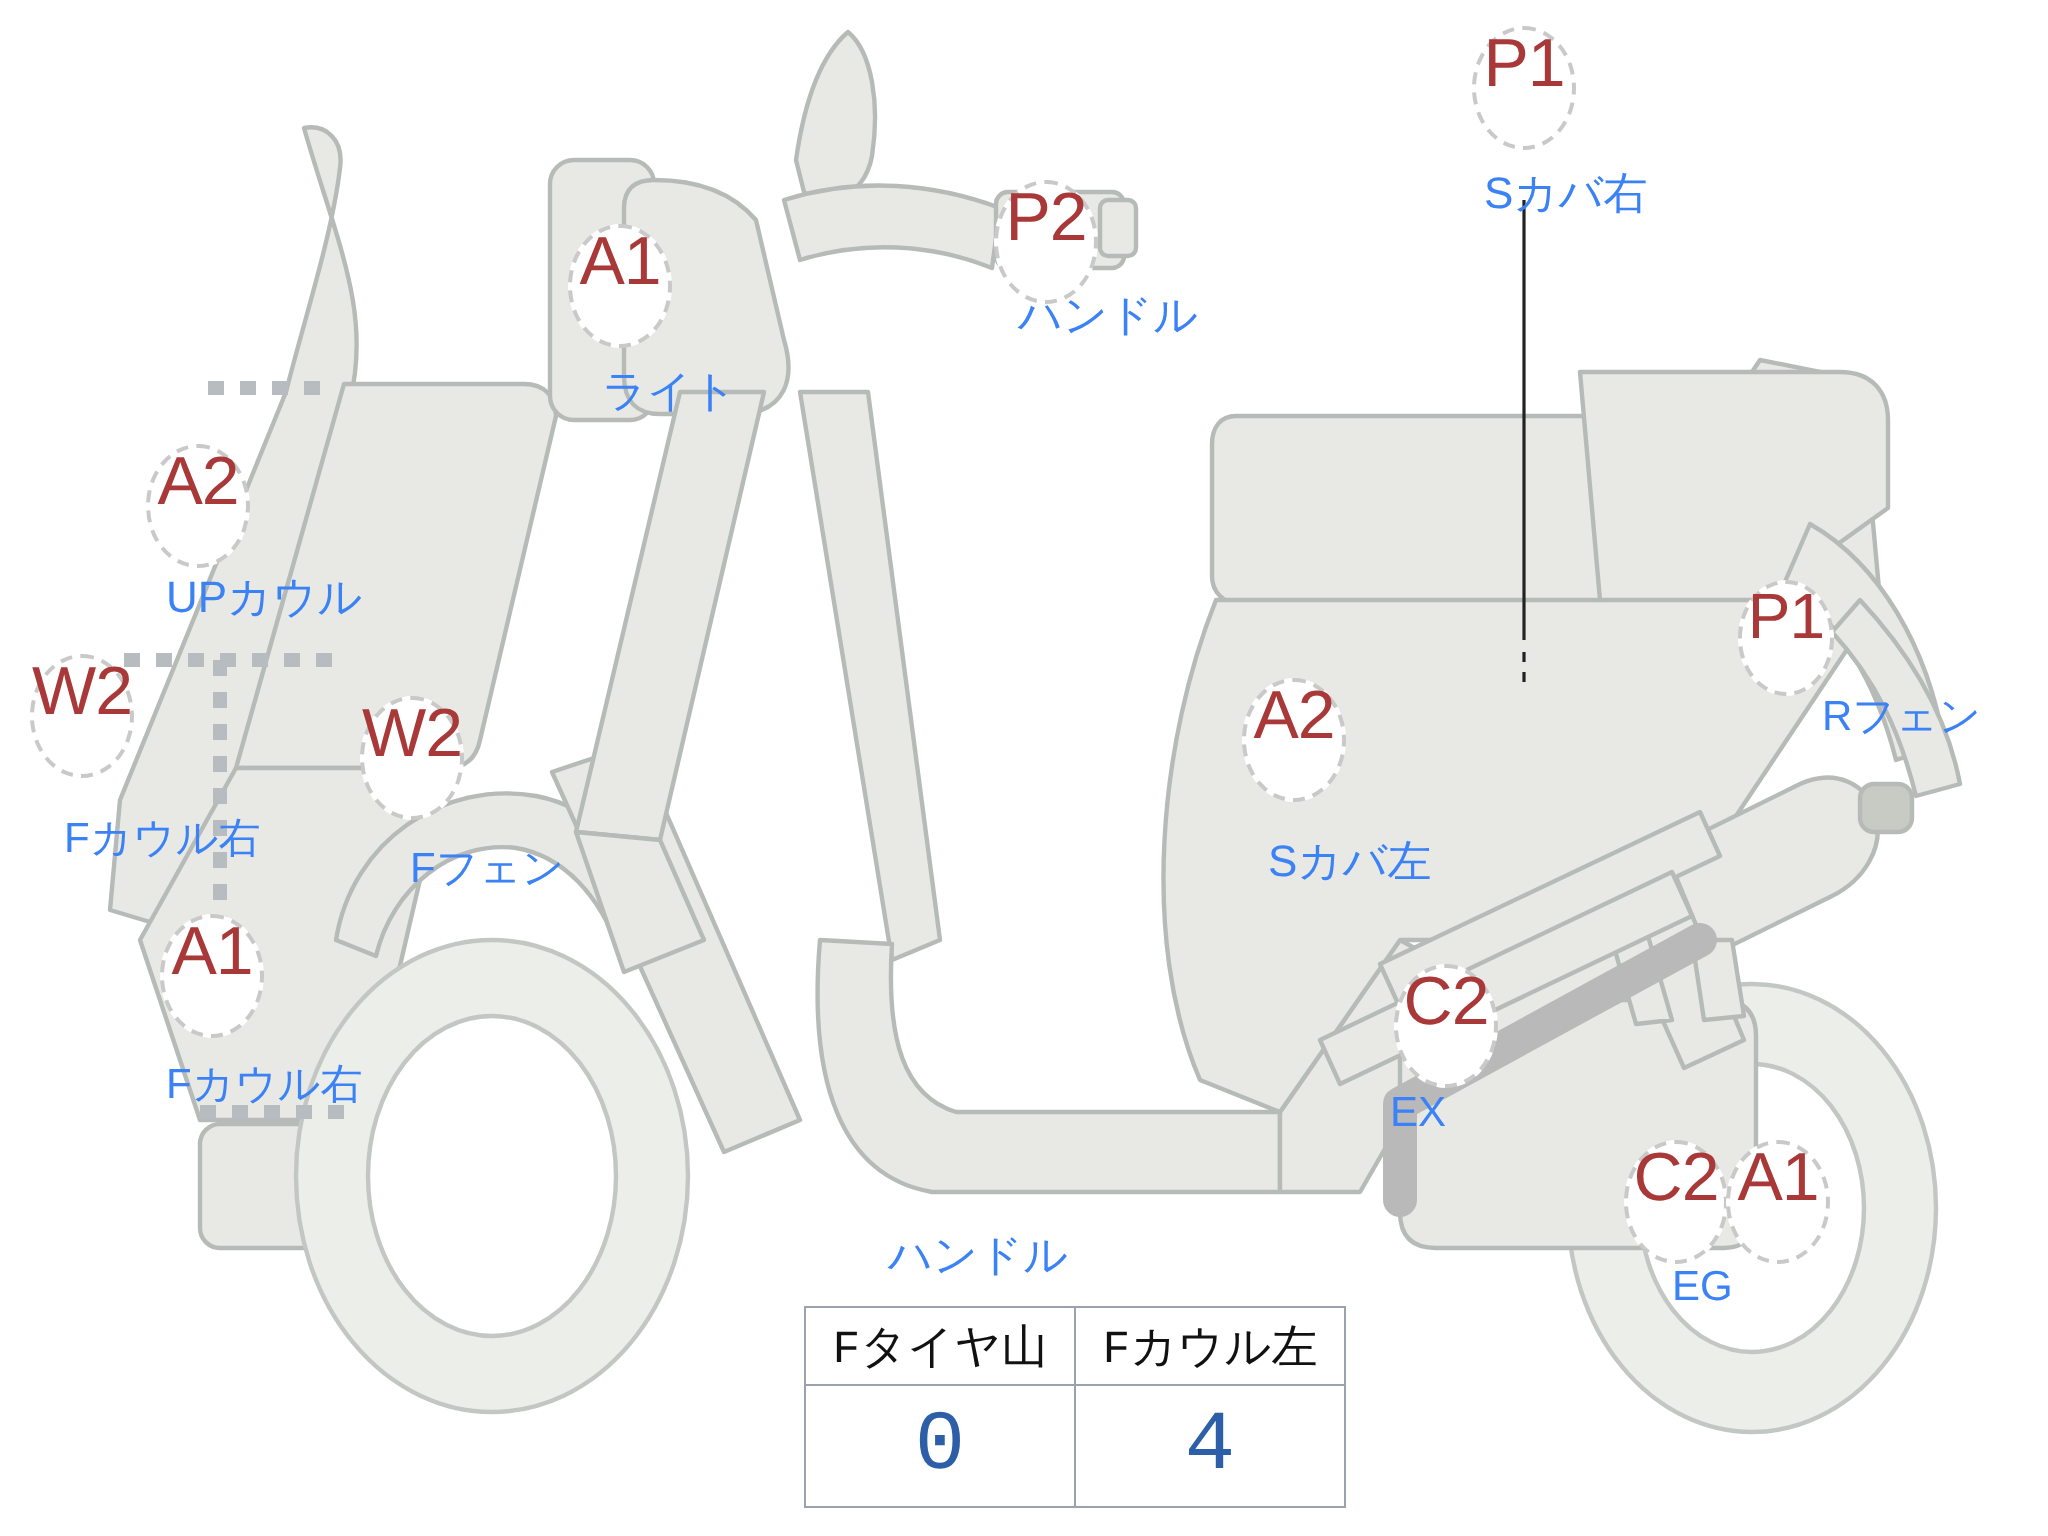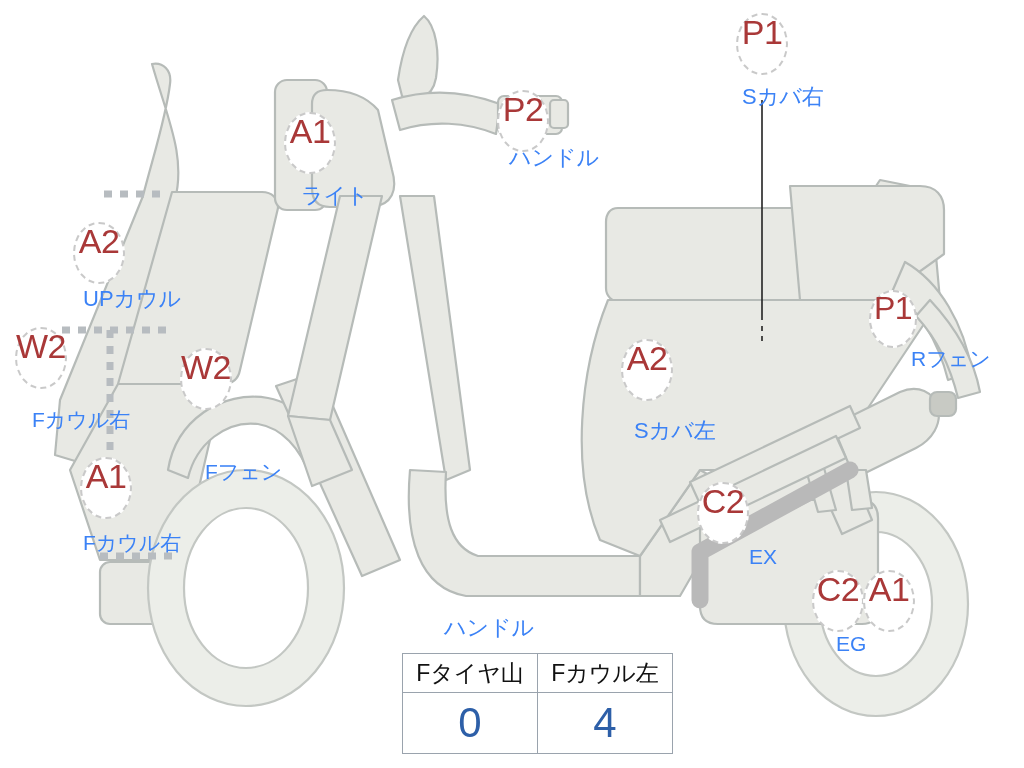--- a/index.html
+++ b/index.html
@@ -64,20 +64,21 @@
     font-size: 21px;
   }
 
   
   #tire-table {
     position: absolute;
     left: 402px;
     top: 653px;
     border-collapse: collapse;
     background: #c4b5fd;
+    font-family: Liberation Mono, monospace;
   }
   #tire-table td, #tire-table th {
     border: 1px solid #9aa3ad;
     padding: 0;
     text-align: center;
     background: #ffffff;
   }
   #tire-table thead th {
     height: 38px;
     width: 134px;
@@ -218,31 +219,31 @@
   <div class="caption" style="left:634px; top:420px;">Sカバ左</div>
 
   <div class="badge" style="left:15px; top:327px;">
     <span>W2</span>
   </div>
   <div class="caption sm" style="left:32px; top:409px;">Fカウル右</div>
 
   <div class="badge" style="left:180px; top:348px;">
     <span>W2</span>
   </div>
-  <div class="caption sm" style="left:205px; top:424px;margin-top:37px;">Fフェン</div>
+  <div class="caption sm" style="left:205px; top:424px;">Fフェン</div>
 
   <div class="badge" style="left:80px; top:457px;">
     <span>A1</span>
   </div>
   <div class="caption sm" style="left:83px; top:532px;">Fカウル右</div>
 
   <div class="badge" style="left:697px; top:482px;">
     <span>C2</span>
   </div>
-  <div class="caption sm" style="left:749px; top:546px;">EX</div>
+  <div class="caption sm" style="left:695px; top:546px;">EX</div>
 
   <div class="caption" style="left:444px; top:617px;">ハンドル</div>
 
   <div class="badge" style="left:812px; top:570px;">
     <span>C2</span>
   </div>
   <div class="caption sm" style="left:836px; top:633px;">EG</div>
 
   <div class="badge" style="left:863px; top:570px;">
     <span>A1</span>

